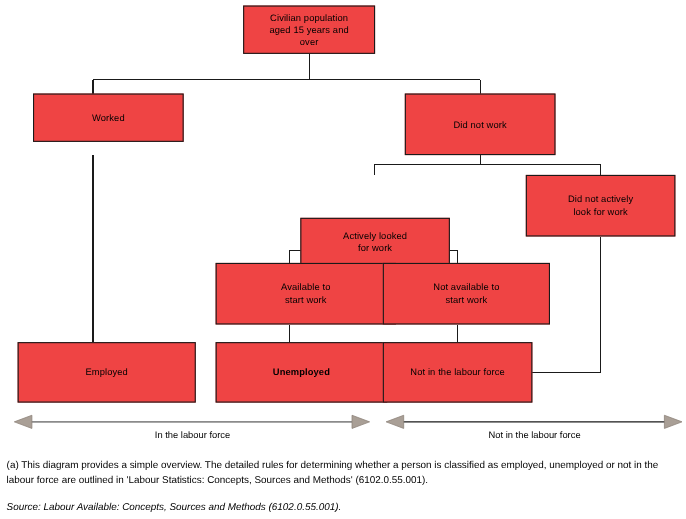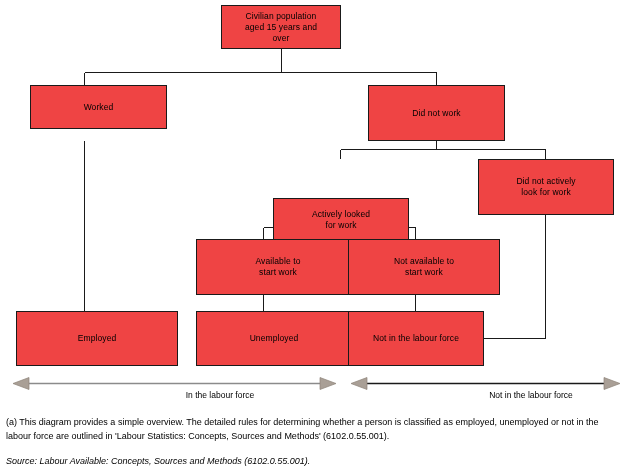--- a/index.html
+++ b/index.html
@@ -47,32 +47,31 @@
 
   
   #node-civilian      { left: 221px; top: 5px;   width: 120px; height: 44px; }
   #node-worked        { left: 16px;  top: 85px;  width: 137px; height: 44px; margin-left: 14px; }
   #node-didnotwork    { left: 368px; top: 85px;  width: 137px; height: 56px; }
   #node-activelooked  { left: 273px; top: 177px; width: 136px; height: 44px; margin-top: 21px; }
   #node-notactive     { left: 478px; top: 159px; width: 136px; height: 56px; }
   #node-available     { left: 196px; top: 239px; width: 164px; height: 56px; }
   #node-notavailable  { left: 348px; top: 239px; width: 152px; height: 56px; }
   #node-employed      { left: 16px;  top: 311px; width: 162px; height: 55px; }
-  #node-unemployed    { left: 196px; top: 311px; width: 156px; height: 55px; }
+  #node-unemployed    { left: 196px; top: 311px; width: 156px; height: 55px; font-weight: bold; }
   #node-nilf          { left: 348px; top: 311px; width: 136px; height: 55px; }
 
   
   .arrow-label {
     position: absolute;
     font-size: 8.5px;
     line-height: 11px;
     color: #000000;
     text-align: center;
     white-space: nowrap;
-    margin-left: 45px;
   }
   #label-in-lf     { left: 0px;   top: 390px; width: 350px; }
   #label-not-in-lf { left: 352px; top: 390px; width: 268px; }
 
   
   #footnote-block {
     position: absolute;
     left: 6px;
     top: 416px;
     width: 612px;

